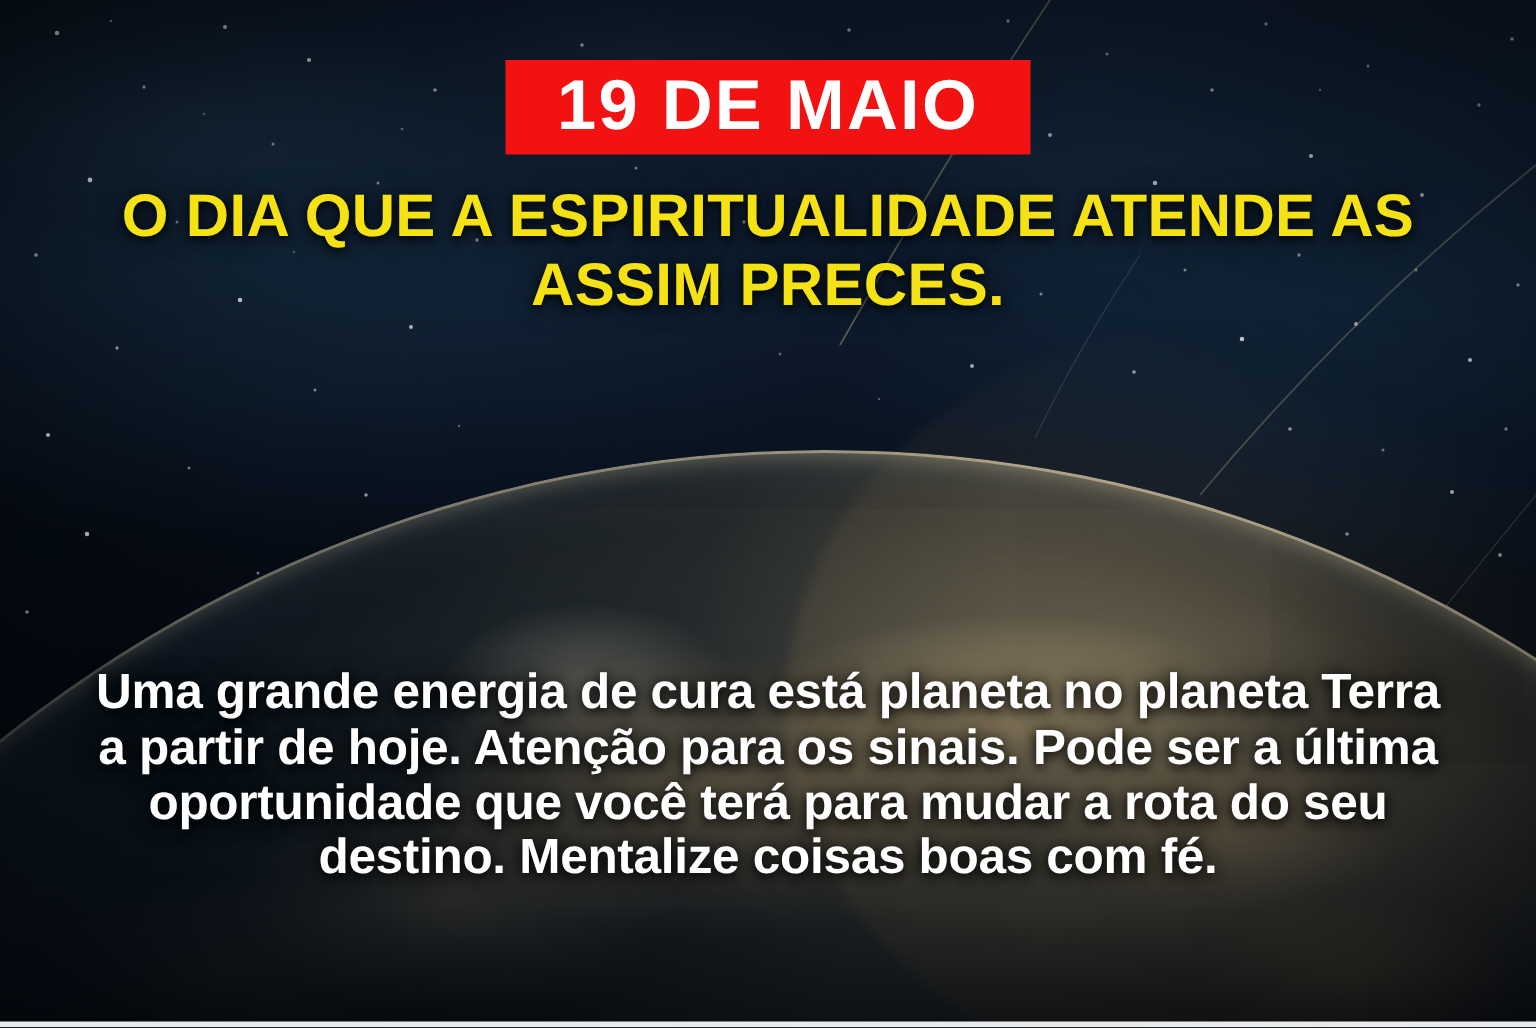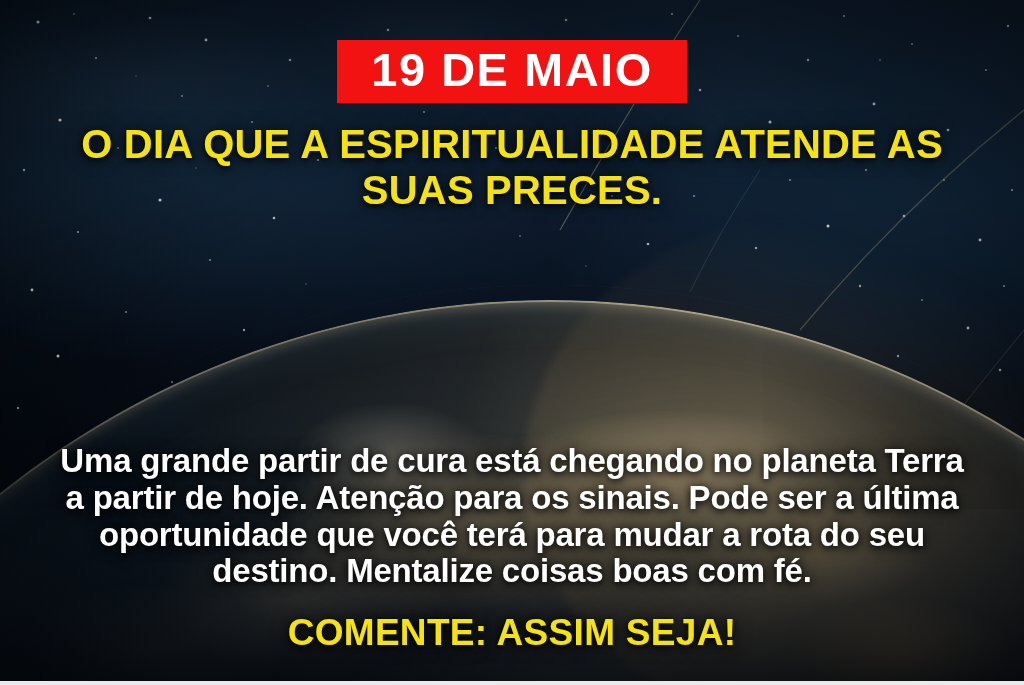--- a/index.html
+++ b/index.html
@@ -341,21 +341,20 @@
   </div>
 
   <div class="vignette"></div>
 
   <div class="content">
 
     <div class="date-banner">
       <span class="date-text">19 DE MAIO</span>
     </div>
 
-    <div class="headline">O DIA QUE A ESPIRITUALIDADE ATENDE AS SUAS PRECES.</div>
+    <div class="headline">O DIA QUE A ESPIRITUALIDADE ATENDE AS ASSIM PRECES.</div>
   </div>
 
-  <div class="body-copy">Uma grande partir de cura está chegando no planeta Terra a partir de hoje. Atenção para os sinais. Pode ser a última oportunidade que você terá para mudar a rota do seu destino. Mentalize coisas boas com fé.</div>
-
-  <div class="cta">COMENTE: ASSIM SEJA!</div>
+  <div class="body-copy">Uma grande energia de cura está planeta no planeta Terra a partir de hoje. Atenção para os sinais. Pode ser a última oportunidade que você terá para mudar a rota do seu destino. Mentalize coisas boas com fé.</div>
+
 
   <div class="bottom-strip"></div>
 </div>
 
 </body></html>

